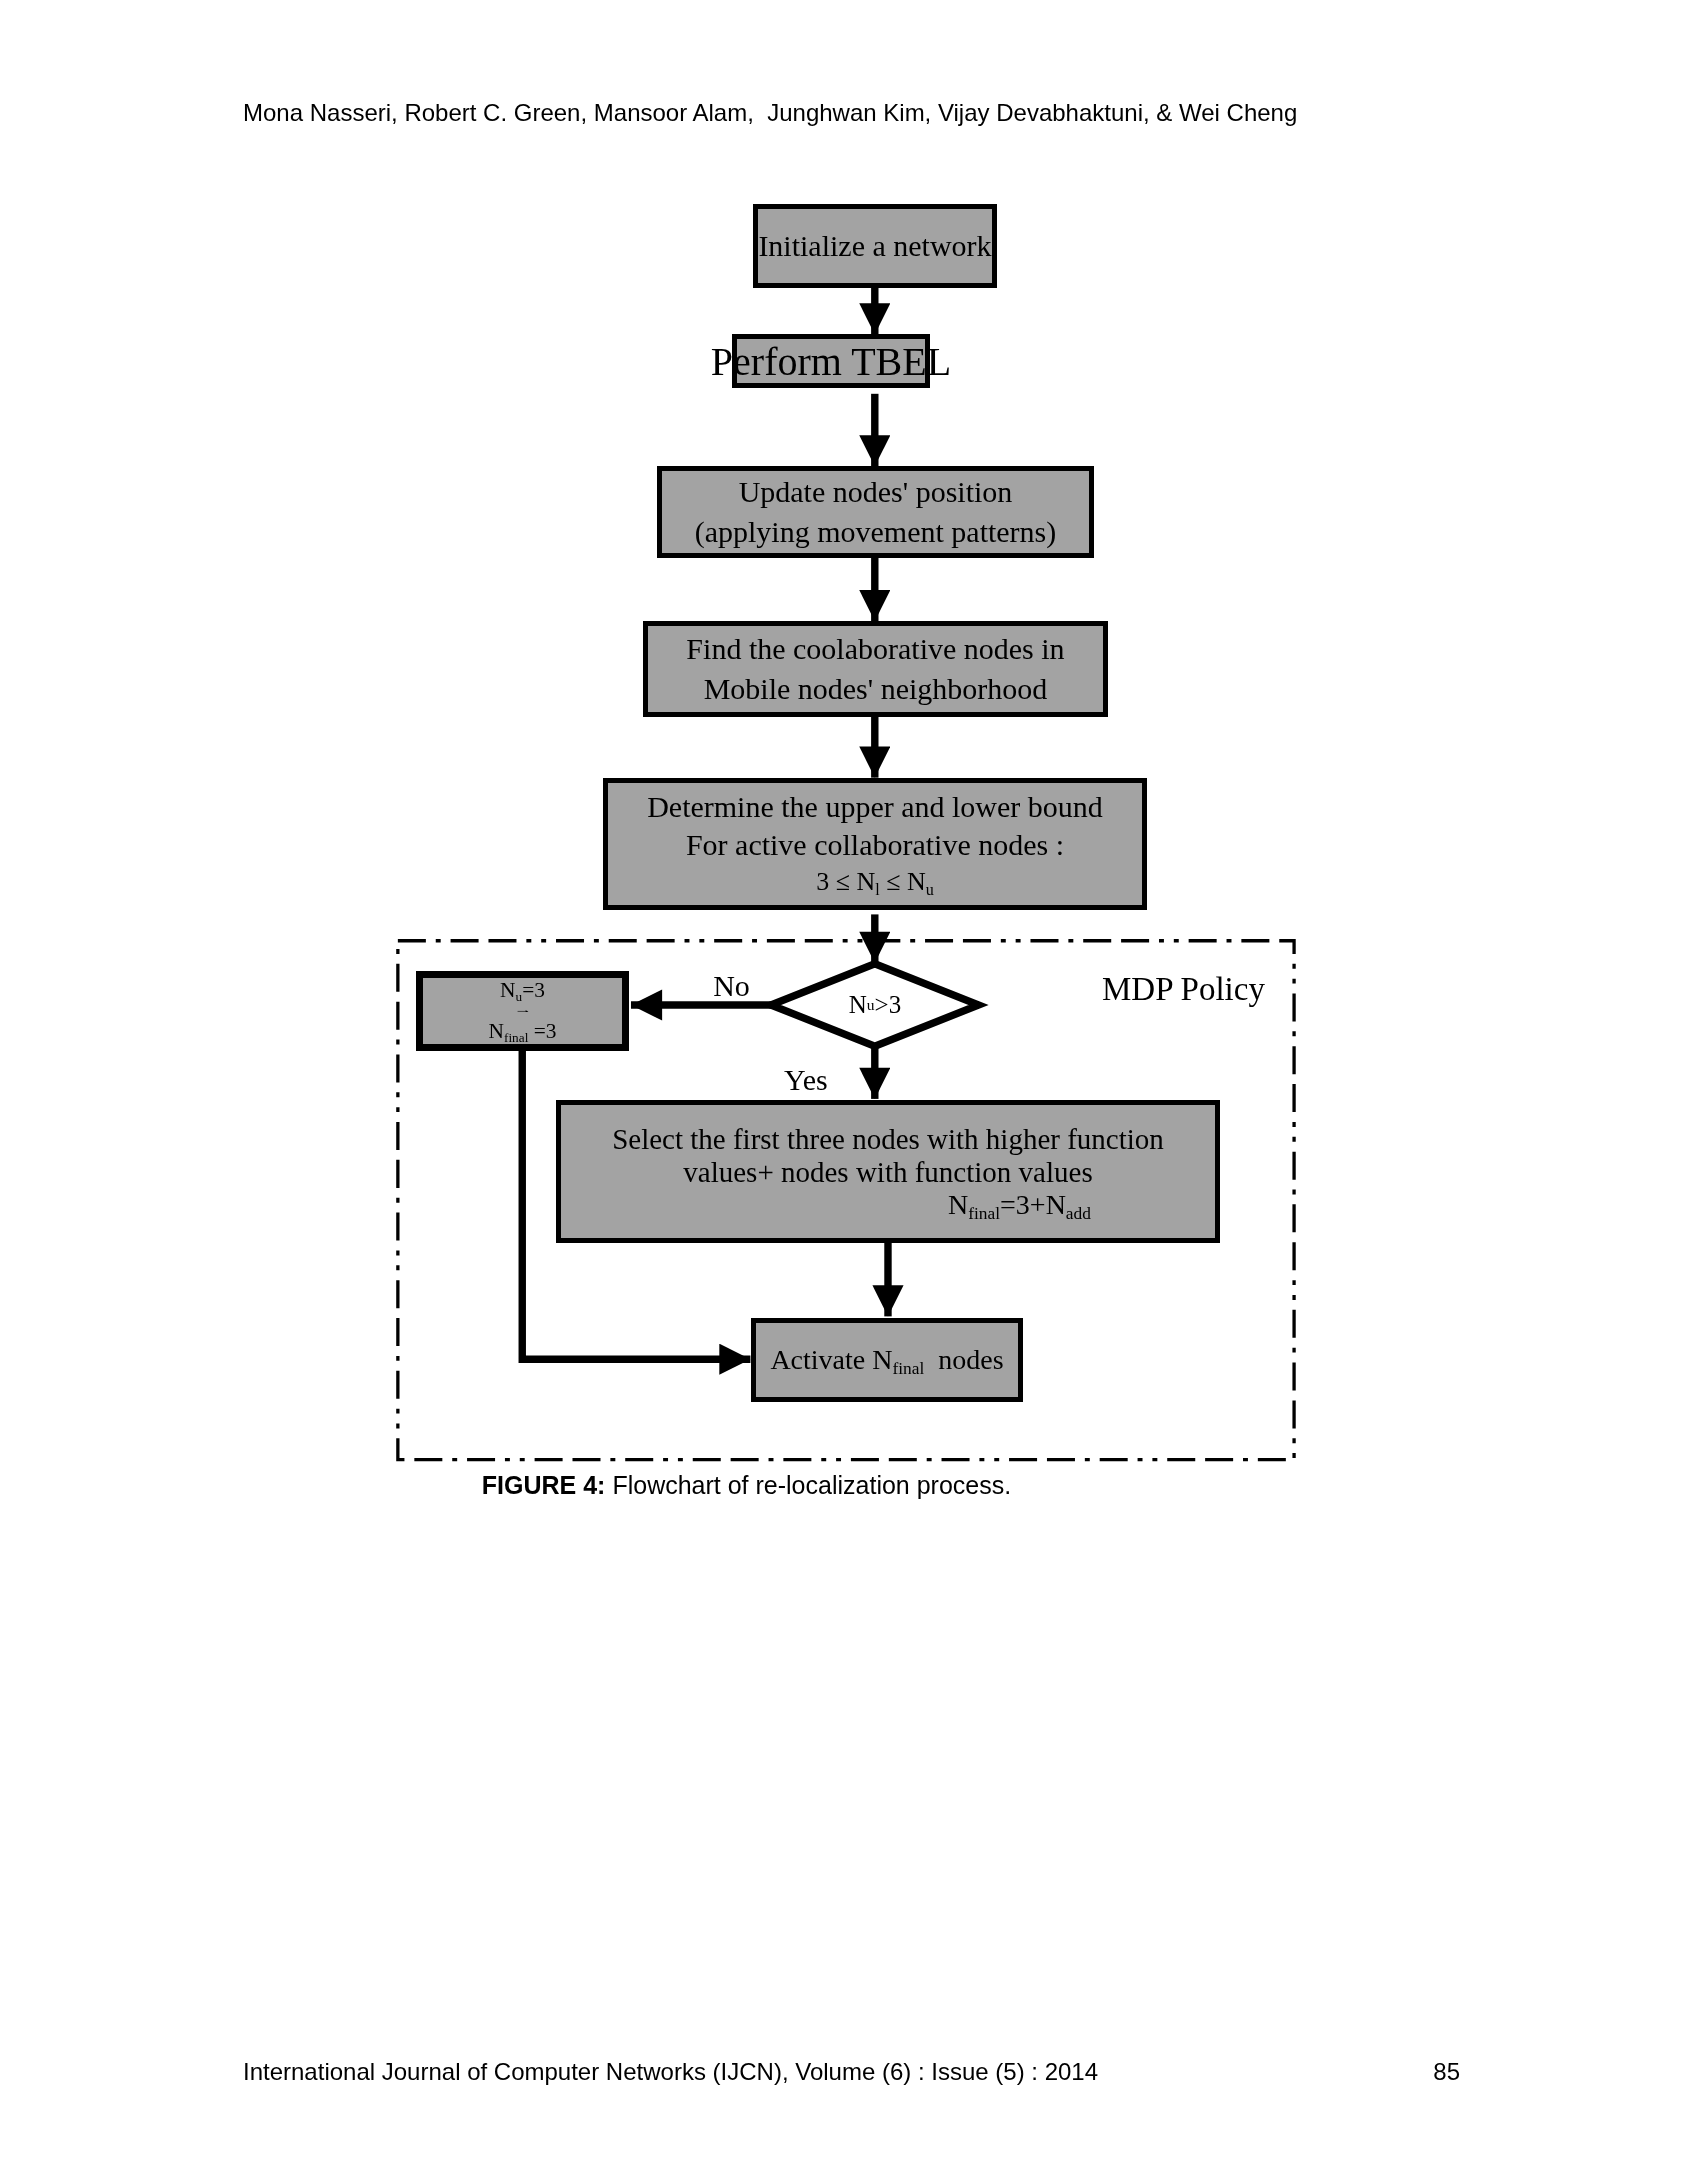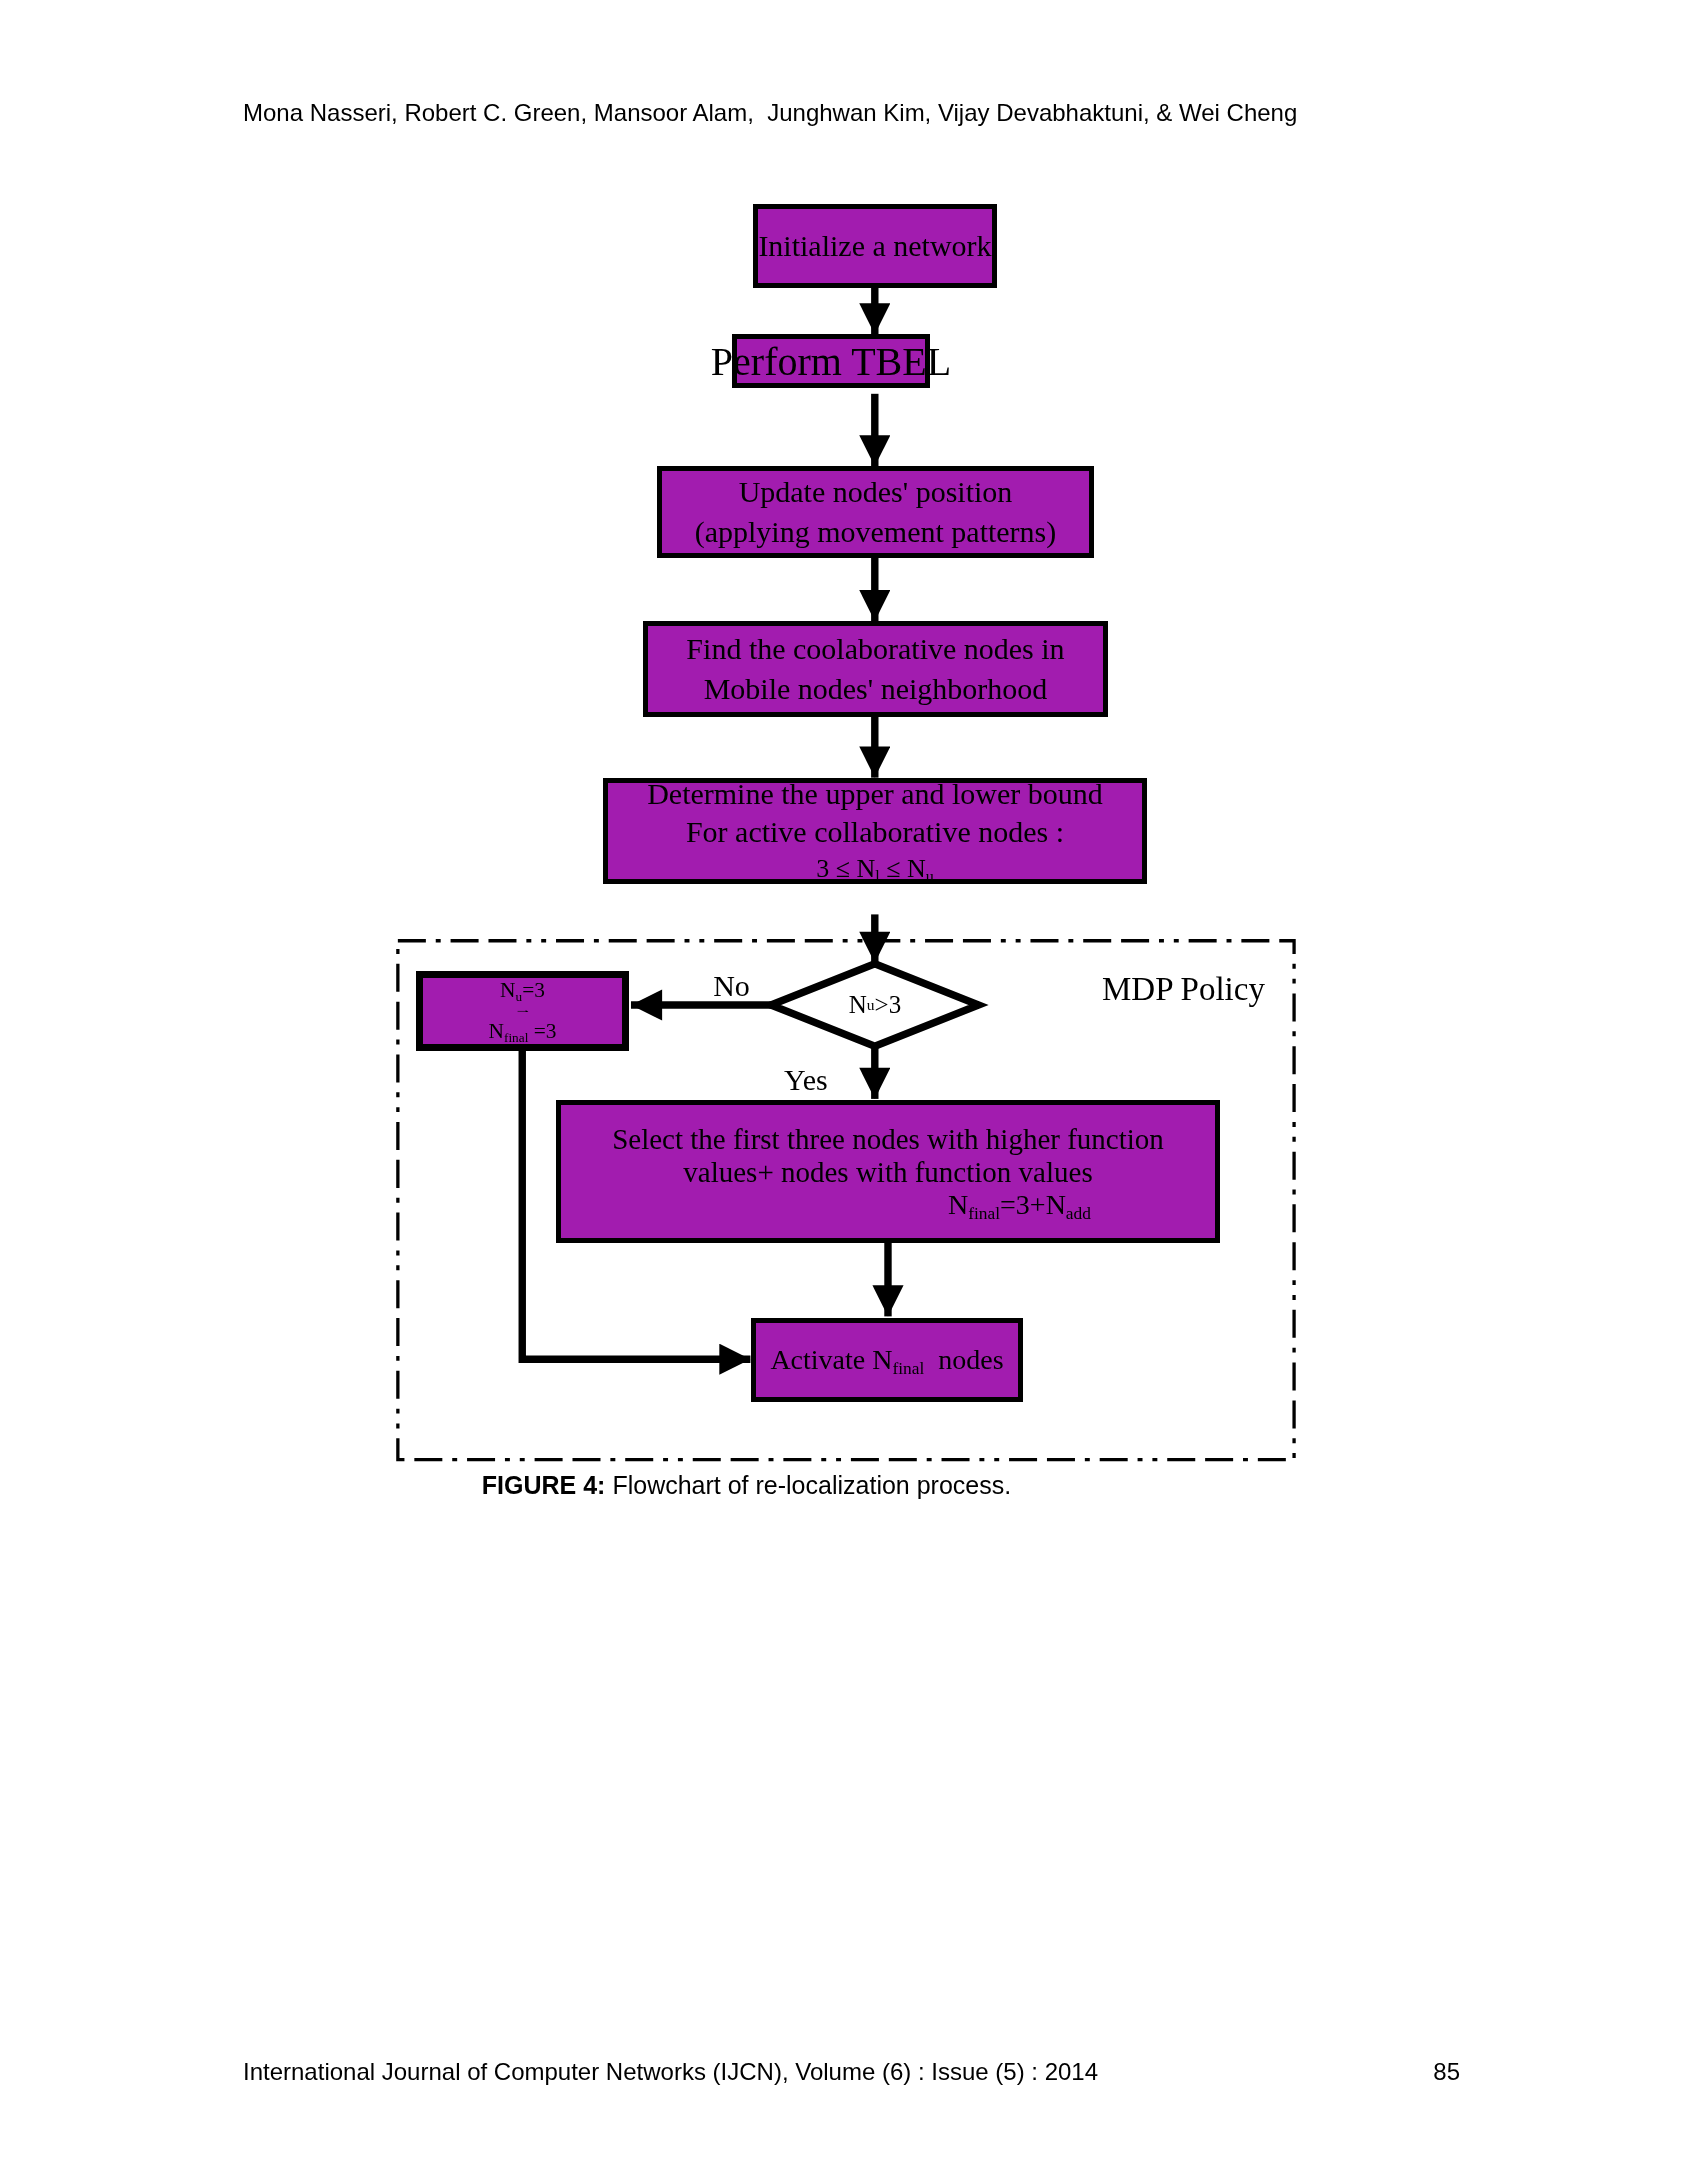--- a/index.html
+++ b/index.html
@@ -9,33 +9,33 @@
     font-family: "Liberation Serif", serif; color: #000;
     overflow: hidden;
   }
   .abs { position: absolute; }
   .sans { font-family: "Liberation Sans", sans-serif; }
   .ln { white-space: pre; }
   sub { font-size: 62%; line-height: 0; vertical-align: -0.28em; }
 
   svg.connectors { position: absolute; left: 0; top: 0; z-index: 1; }
   .flow-node {
-    position: absolute; z-index: 2; background: #a21caf; border: 5.8px solid #000;
+    position: absolute; z-index: 2; background: #a3a3a3; border: 5.8px solid #000;
     display: flex; flex-direction: column; align-items: center; justify-content: center;
     text-align: right;
   }
   .flow-label { position: absolute; z-index: 3; white-space: pre; }
 
   #page-header { left: 243px; top: 99px; font-size: 24px; white-space: pre; }
 
   #node-init   { left: 753px; top: 204px; width: 244px; height: 84px; font-size: 30px; }
   #node-tbel   { left: 732px; top: 334px; width: 198px; height: 54px;  font-size: 40px; }
   #node-update { left: 657px; top: 466px; width: 437px; height: 92px; font-size: 30px; line-height: 40px; }
   #node-find   { left: 643px; top: 621px; width: 465px; height: 96px; font-size: 30px; line-height: 40px; }
-  #node-bounds { left: 603px; top: 778px; width: 544px; height: 106px; font-size: 30px; line-height: 38px; }
+  #node-bounds { left: 603px; top: 778px; width: 544px; height: 132px; font-size: 30px; line-height: 38px; }
   #node-bounds .formula { font-size: 26px; line-height: 36px; }
   #node-select { left: 556px; top: 1100px; width: 664px; height: 143px; font-size: 29px; line-height: 33px; }
   #node-select .formula { font-size: 28px; line-height: 31px; align-self: flex-start; margin-left: 387px; }
   #node-activate { left: 751px; top: 1318px; width: 272px; height: 84px; font-size: 28px; }
   #node-fallback {
     left: 416px; top: 971px; width: 213px; height: 80px; border-width: 7.4px;
     flex-direction: column; gap: 6.6px; font-size: 21.4px;
   }
   #decision-label {
     left: 824px; top: 985px; width: 102px; height: 40px; z-index: 3; position: absolute;

